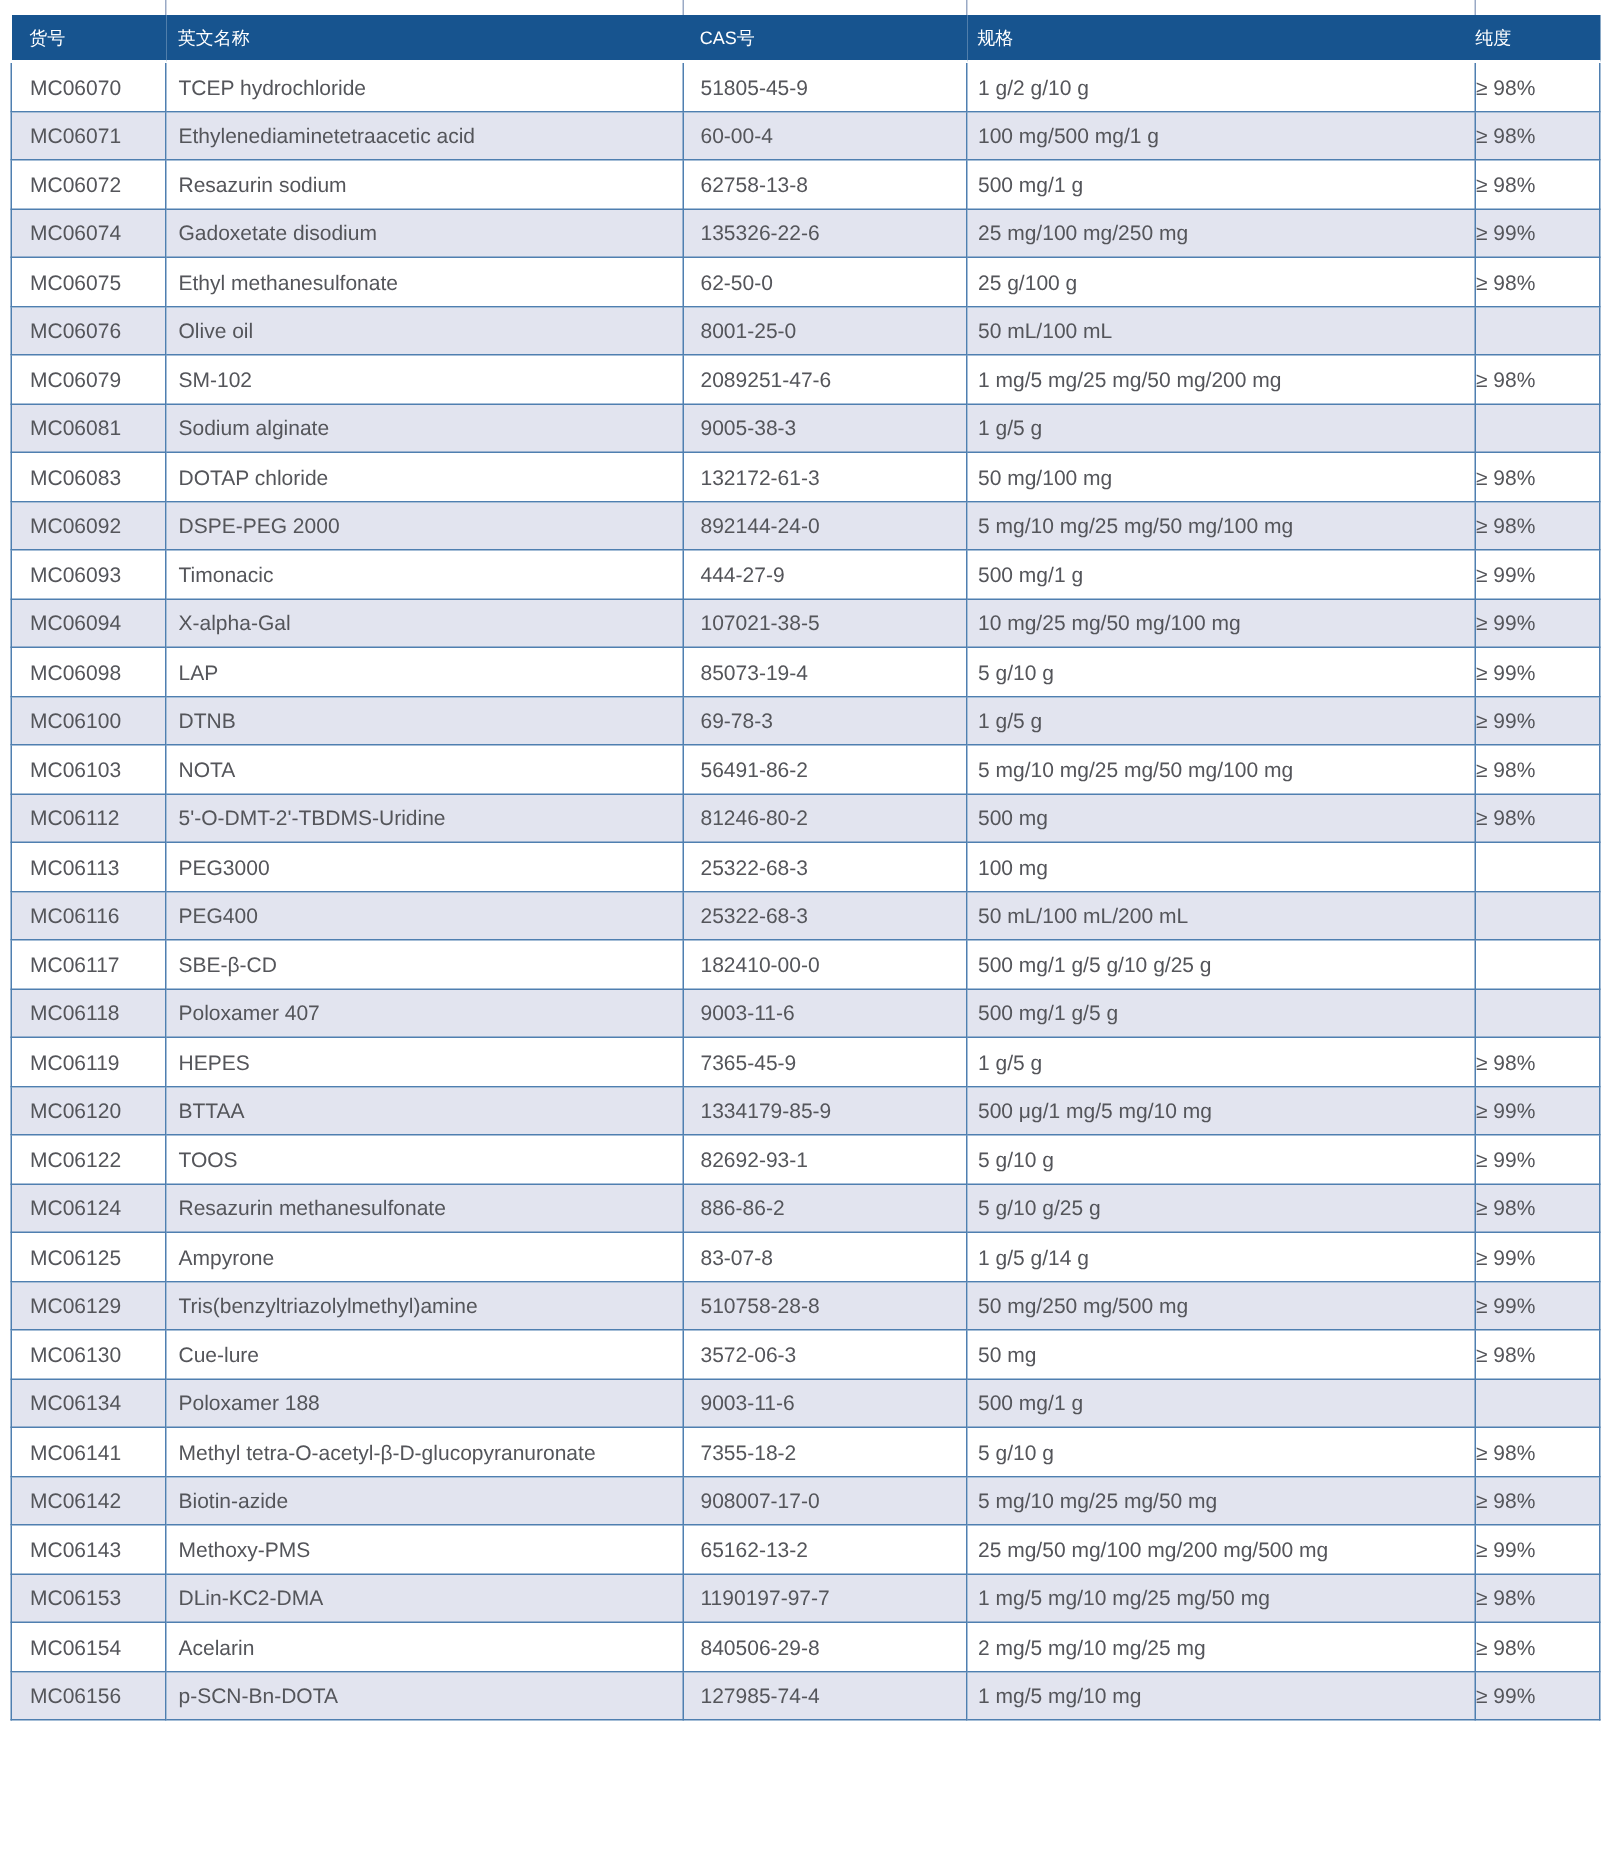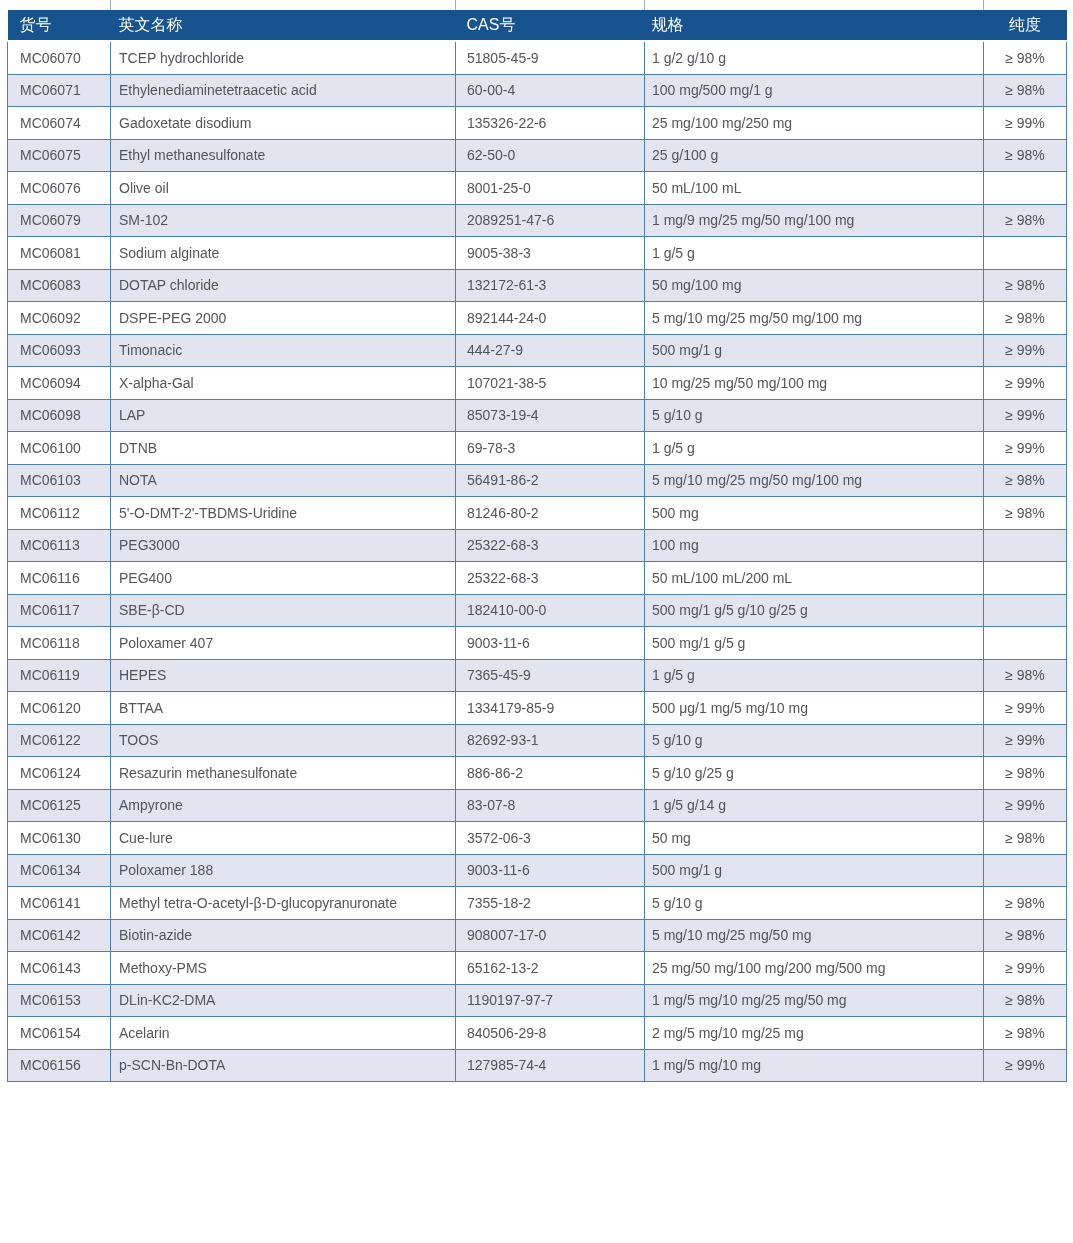--- a/index.html
+++ b/index.html
@@ -24,21 +24,21 @@
     background: #9aaac5;
   }
   table.products {
     width: 1059px;
     border-collapse: collapse;
     table-layout: fixed;
   }
   thead th {
     background: #17548f;
     color: #ffffff;
-    font-size: 16px;
+    font-size: 12px;
     font-weight: normal;
     text-align: left;
     height: 30px;
     padding: 0;
     border: none;
     border-bottom: 2px solid #ffffff;
   }
   tbody td {
     height: 31.5px;
     font-size: 14px;
@@ -51,21 +51,21 @@
   tbody tr:nth-child(even) td {
     background: #e2e4ef;
   }
   tbody tr:nth-child(odd) td {
     background: #ffffff;
   }
   .col-catalog { padding-left: 12px; }
   .col-name    { padding-left: 8px;  }
   .col-cas     { padding-left: 11px; margin-top: 21px; }
   .col-spec    { padding-left: 7px;  }
-  .col-purity  { text-align: center; padding: 0; }
+  .col-purity  { padding: 0; }
   th.col-catalog { padding-left: 12px; }
   th.col-name    { padding-left: 8px;  }
   th.col-cas     { padding-left: 11px; }
   th.col-spec    { padding-left: 7px;  }
   th.col-purity  { }
 </style>
 </head>
 <body>
 
 <div class="page">
@@ -101,20 +101,27 @@
           <td class="col-purity">≥ 98%</td>
         </tr>
         <tr>
           <td class="col-catalog">MC06071</td>
           <td class="col-name">Ethylenediaminetetraacetic acid</td>
           <td class="col-cas">60-00-4</td>
           <td class="col-spec">100 mg/500 mg/1 g</td>
           <td class="col-purity">≥ 98%</td>
         </tr>
         <tr>
+          <td class="col-catalog">MC06072</td>
+          <td class="col-name">Resazurin sodium</td>
+          <td class="col-cas">62758-13-8</td>
+          <td class="col-spec">500 mg/1 g</td>
+          <td class="col-purity">≥ 98%</td>
+        </tr>
+        <tr>
           <td class="col-catalog">MC06074</td>
           <td class="col-name">Gadoxetate disodium</td>
           <td class="col-cas">135326-22-6</td>
           <td class="col-spec">25 mg/100 mg/250 mg</td>
           <td class="col-purity">≥ 99%</td>
         </tr>
         <tr>
           <td class="col-catalog">MC06075</td>
           <td class="col-name">Ethyl methanesulfonate</td>
           <td class="col-cas">62-50-0</td>
@@ -125,21 +132,21 @@
           <td class="col-catalog">MC06076</td>
           <td class="col-name">Olive oil</td>
           <td class="col-cas">8001-25-0</td>
           <td class="col-spec">50 mL/100 mL</td>
           <td class="col-purity"></td>
         </tr>
         <tr>
           <td class="col-catalog">MC06079</td>
           <td class="col-name">SM-102</td>
           <td class="col-cas">2089251-47-6</td>
-          <td class="col-spec">1 mg/9 mg/25 mg/50 mg/100 mg</td>
+          <td class="col-spec">1 mg/5 mg/25 mg/50 mg/200 mg</td>
           <td class="col-purity">≥ 98%</td>
         </tr>
         <tr>
           <td class="col-catalog">MC06081</td>
           <td class="col-name">Sodium alginate</td>
           <td class="col-cas">9005-38-3</td>
           <td class="col-spec">1 g/5 g</td>
           <td class="col-purity"></td>
         </tr>
         <tr>
@@ -255,20 +262,27 @@
           <td class="col-purity">≥ 98%</td>
         </tr>
         <tr>
           <td class="col-catalog">MC06125</td>
           <td class="col-name">Ampyrone</td>
           <td class="col-cas">83-07-8</td>
           <td class="col-spec">1 g/5 g/14 g</td>
           <td class="col-purity">≥ 99%</td>
         </tr>
         <tr>
+          <td class="col-catalog">MC06129</td>
+          <td class="col-name">Tris(benzyltriazolylmethyl)amine</td>
+          <td class="col-cas">510758-28-8</td>
+          <td class="col-spec">50 mg/250 mg/500 mg</td>
+          <td class="col-purity">≥ 99%</td>
+        </tr>
+        <tr>
           <td class="col-catalog">MC06130</td>
           <td class="col-name">Cue-lure</td>
           <td class="col-cas">3572-06-3</td>
           <td class="col-spec">50 mg</td>
           <td class="col-purity">≥ 98%</td>
         </tr>
         <tr>
           <td class="col-catalog">MC06134</td>
           <td class="col-name">Poloxamer 188</td>
           <td class="col-cas">9003-11-6</td>

